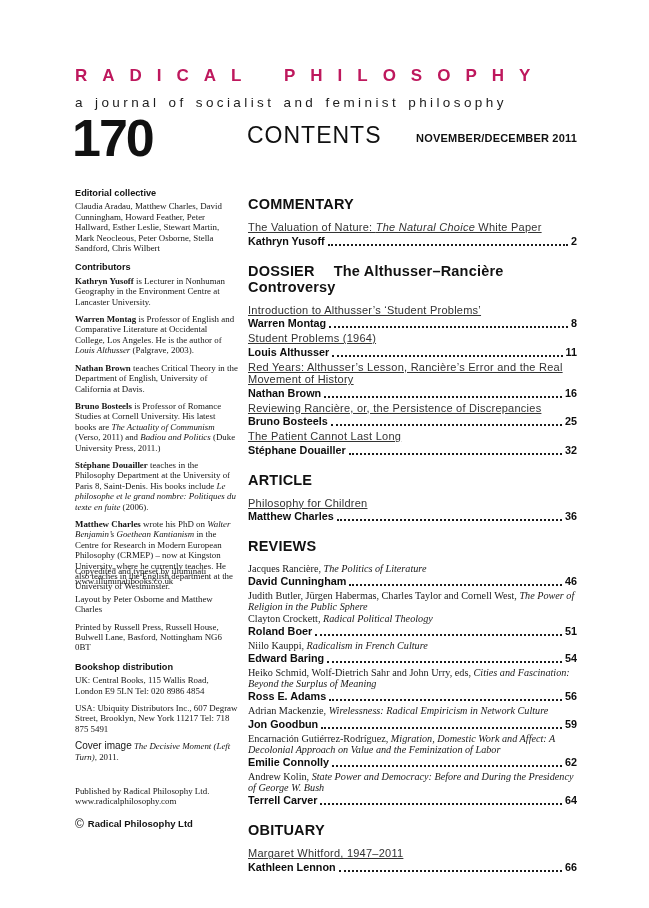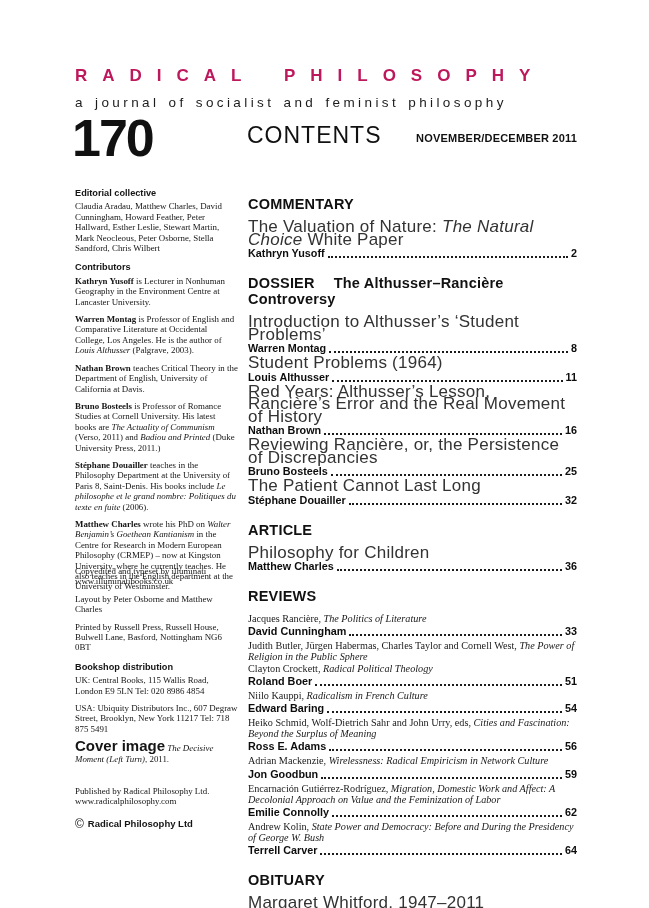--- a/index.html
+++ b/index.html
@@ -31,31 +31,31 @@
                font-family:"Liberation Sans",sans-serif;font-weight:bold;font-size:9.5px;
                display:flex;align-items:center;}
   .copyright-sym{font-size:12px;margin-right:4px;font-weight:normal;}
 
   .sb-h{font-family:"Liberation Sans",sans-serif;font-weight:bold;font-size:9.2px;
         margin:9px 0 3px;}
   .sb-h:first-child{margin-top:0;}
   .sb-p{margin:0 0 7px;}
   .s-b{font-weight:bold;}
   .s-i{font-style:italic;}
-  .s-hb{font-family:"Liberation Sans",sans-serif;font-weight:bold;font-size:15px;}
+  .s-hb{font-family:"Liberation Sans",sans-serif;font-weight:normal;font-size:10px;}
 
   
   .toc{position:absolute;left:173px;top:0;width:329px;}
   .toc-section{margin-top:15px;}
   .toc-section:first-child{margin-top:8px;}
   .sec-h{font-size:14.5px;font-weight:bold;margin:0 0 9px;letter-spacing:0.2px;}
   .sec-sub{margin-left:19px;}
   .toc-item{margin-bottom:2px;}
   .item-title{color:#333;}
-  .item-title.sans{font-size:17px;line-height:12.5px;letter-spacing:0.25px;}
+  .item-title.sans{font-size:11px;line-height:12.5px;letter-spacing:0.25px;text-decoration:underline;}
   .item-title.serif{font-family:"Liberation Serif",serif;font-size:10.2px;line-height:11.2px;
                     color:#191919;}
   .author-row{display:flex;align-items:flex-end;font-size:10.8px;font-weight:bold;
               line-height:14px;color:#0d0d0d;}
   .author{white-space:nowrap;}
   .dots{flex:1;border-bottom:2px dotted #1b1b1b;margin:0 3px 2px 3px;min-width:10px;}
   .pagenum{white-space:nowrap;}
 </style>
 </head>
 <body>
@@ -74,21 +74,21 @@
 
   <div class="columns">
     <aside class="sidebar">
       <div id="sb-top">
           <div class="sb-h">Editorial collective</div>
           <p class="sb-p"><span>Claudia Aradau, Matthew Charles, David Cunningham, Howard Feather, Peter Hallward, Esther Leslie, Stewart Martin, Mark Neocleous, Peter Osborne, Stella Sandford, Chris Wilbert</span></p>
           <div class="sb-h">Contributors</div>
           <p class="sb-p"><span class="s-b">Kathryn Yusoff</span><span> is Lecturer in Nonhuman Geography in the Environment Centre at Lancaster University.</span></p>
           <p class="sb-p"><span class="s-b">Warren Montag</span><span> is Professor of English and Comparative Literature at Occidental College, Los Angeles. He is the author of </span><span class="s-i">Louis Althusser</span><span> (Palgrave, 2003).</span></p>
           <p class="sb-p"><span class="s-b">Nathan Brown</span><span> teaches Critical Theory in the Department of English, University of California at Davis.</span></p>
-          <p class="sb-p"><span class="s-b">Bruno Bosteels</span><span> is Professor of Romance Studies at Cornell University. His latest books are </span><span class="s-i">The Actuality of Communism</span><span> (Verso, 2011) and </span><span class="s-i">Badiou and Printed</span><span> (Duke University Press, 2011.)</span></p>
+          <p class="sb-p"><span class="s-b">Bruno Bosteels</span><span> is Professor of Romance Studies at Cornell University. His latest books are </span><span class="s-i">The Actuality of Communism</span><span> (Verso, 2011) and </span><span class="s-i">Badiou and Politics</span><span> (Duke University Press, 2011.)</span></p>
           <p class="sb-p"><span class="s-b">Stéphane Douailler</span><span> teaches in the Philosophy Department at the University of Paris 8, Saint-Denis. His books include </span><span class="s-i">Le philosophe et le grand nombre: Politiques du texte en fuite</span><span> (2006).</span></p>
           <p class="sb-p"><span class="s-b">Matthew Charles</span><span> wrote his PhD on </span><span class="s-i">Walter Benjamin’s Goethean Kantianism</span><span> in the Centre for Research in Modern European Philosophy (CRMEP) – now at Kingston University, where he currently teaches. He also teaches in the English department at the University of Westminster.</span></p>
         </div>
       <div id="sb-imprint">
           <p class="sb-p"><span>Copyedited and typeset by illuminati</span><br><span>www.illuminatibooks.co.uk</span></p>
           <p class="sb-p"><span>Layout by Peter Osborne and Matthew Charles</span></p>
           <p class="sb-p"><span>Printed by Russell Press, Russell House, Bulwell Lane, Basford, Nottingham NG6 0BT</span></p>
           <div class="sb-h">Bookshop distribution</div>
           <p class="sb-p"><span>UK: Central Books, 115 Wallis Road, London E9 5LN Tel: 020 8986 4854</span></p>
           <p class="sb-p"><span>USA: Ubiquity Distributors Inc., 607 Degraw Street, Brooklyn, New York 11217 Tel: 718 875 5491</span></p>
@@ -167,21 +167,21 @@
             </div>
           </div>
         </section>
         <section class="toc-section">
           <h2 class="sec-h"><span>REVIEWS</span></h2>
           <div class="toc-item">
             <div class="item-title serif"><span>Jacques Rancière, </span><span class="s-i">The Politics of Literature</span></div>
             <div class="author-row">
               <span class="author">David Cunningham</span>
               <span class="dots"></span>
-              <span class="pagenum">33</span>
+              <span class="pagenum">46</span>
             </div>
           </div>
           <div class="toc-item">
             <div class="item-title serif"><span>Judith Butler, Jürgen Habermas, Charles Taylor and Cornell West, </span><span class="s-i">The Power of Religion in the Public Sphere</span><br><span>Clayton Crockett, </span><span class="s-i">Radical Political Theology</span></div>
             <div class="author-row">
               <span class="author">Roland Boer</span>
               <span class="dots"></span>
               <span class="pagenum">51</span>
             </div>
           </div>

